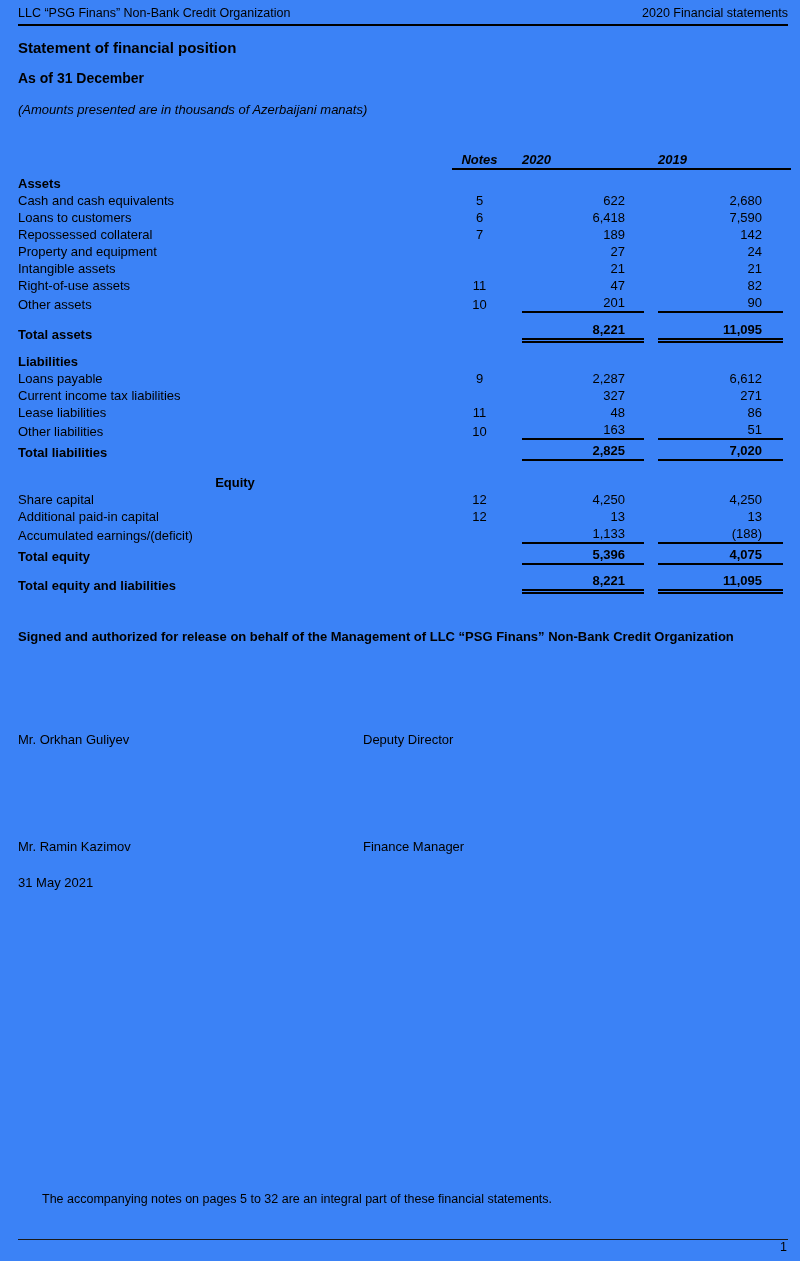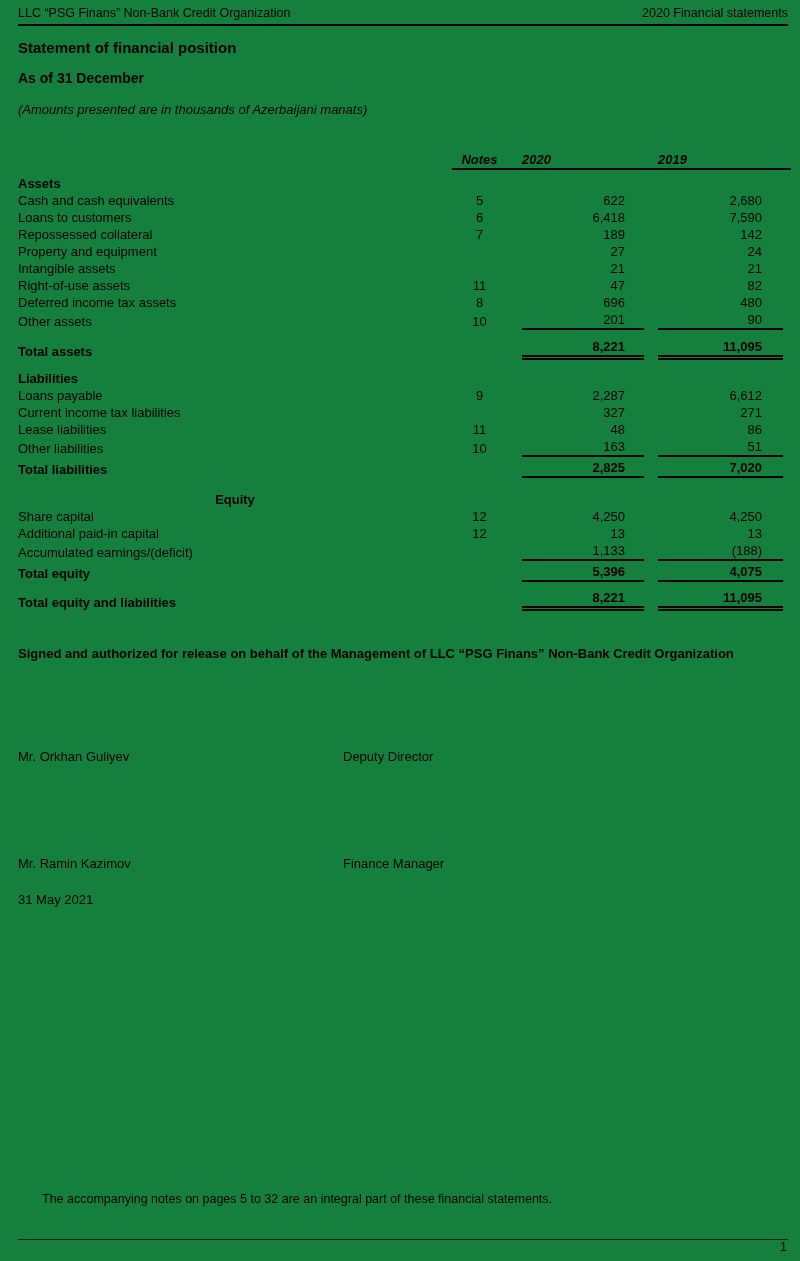--- a/index.html
+++ b/index.html
@@ -1,17 +1,17 @@
 <!DOCTYPE html>
 <html><head>
 <meta charset="utf-8">
 <style>
   html,body{margin:0;padding:0;background:#e8e8e8;}
   .page{
-    width:800px;height:1261px;background:#15803d;position:relative;
+    width:800px;height:1261px;background:#3b82f6;position:relative;
     margin:0 auto;overflow:hidden;color:#000;
     font-family:"Liberation Sans","DejaVu Sans",sans-serif;
     font-size:13px;
   }
   .content{margin:0 12px 0 18px;}
 
   
   .doc-header{
     display:flex;justify-content:space-between;align-items:baseline;
     padding:6px 0 4px;border-bottom:2px solid #000;font-size:12.5px;
@@ -41,21 +41,21 @@
 
   .mt5{margin-top:5px;}
   .mt10{margin-top:10px;}
   .mt13{margin-top:13px;text-align:center;}
   .pt2{padding-top:2px;}
   .pt7{padding-top:7px;}
   .pt8{padding-top:8px;}
 
   
   .signed-statement{margin-top:34px;font-weight:bold;width:726px;line-height:17px;}
-  .sig-row{display:flex;line-height:17px;}
+  .sig-row{display:flex;line-height:17px;gap:20px;}
   .sig-row .sig-name{width:325px;}
   .sig-1{margin-top:86px;}
   .sig-2{margin-top:90px;}
   .sign-date{margin-top:20px;}
 
   
   .footer-note{position:absolute;left:18px;top:1192px;font-size:12.5px;margin-left:24px;}
   .footer-rule{position:absolute;left:18px;top:1239px;width:770px;border-top:1px solid #1a1a1a;height:0;}
   .page-number{position:absolute;top:1240px;right:13px;font-size:12.5px;}
 </style>
@@ -116,26 +116,20 @@
         <div class="c-note"></div>
         <div class="c-a">21</div>
         <div class="c-b">21</div>
       </div>
       <div class="t-row">
         <div class="c-label">Right-of-use assets</div>
         <div class="c-note">11</div>
         <div class="c-a">47</div>
         <div class="c-b">82</div>
       </div>
-      <div class="t-row">
-        <div class="c-label">Deferred income tax assets</div>
-        <div class="c-note">8</div>
-        <div class="c-a">696</div>
-        <div class="c-b">480</div>
-      </div>
       <div class="t-row lined">
         <div class="c-label">Other assets</div>
         <div class="c-note">10</div>
         <div class="c-a">201</div>
         <div class="c-b">90</div>
       </div>
       <div class="t-row t-total dlined pt8">
         <div class="c-label">Total assets</div>
         <div class="c-note"></div>
         <div class="c-a">8,221</div>

